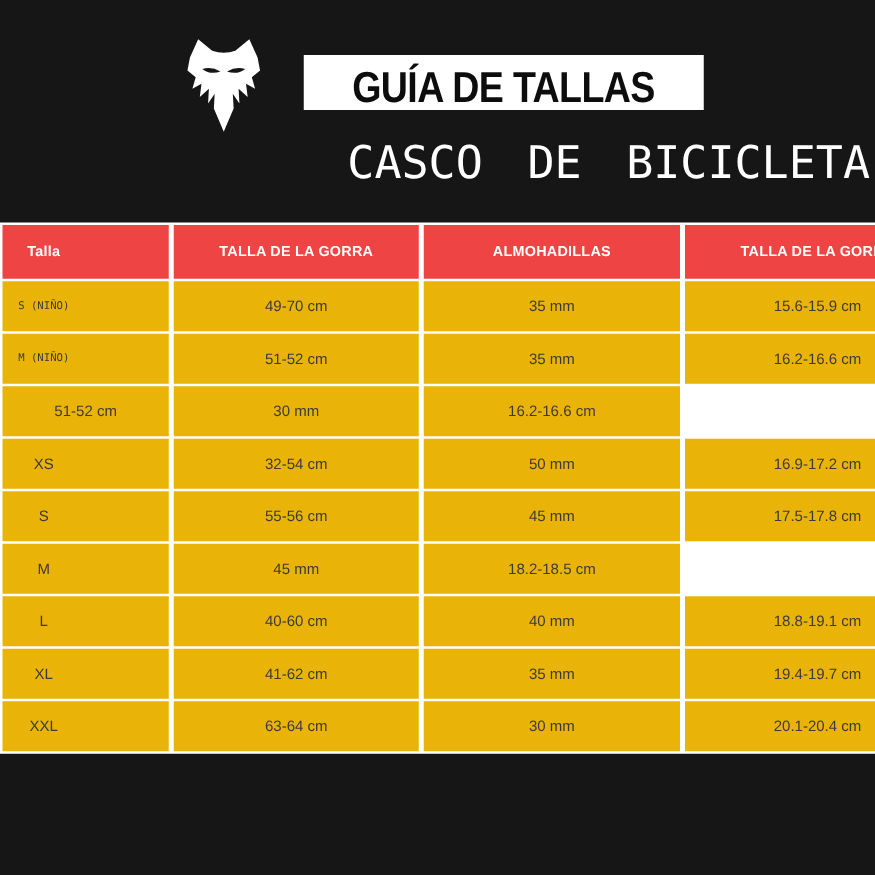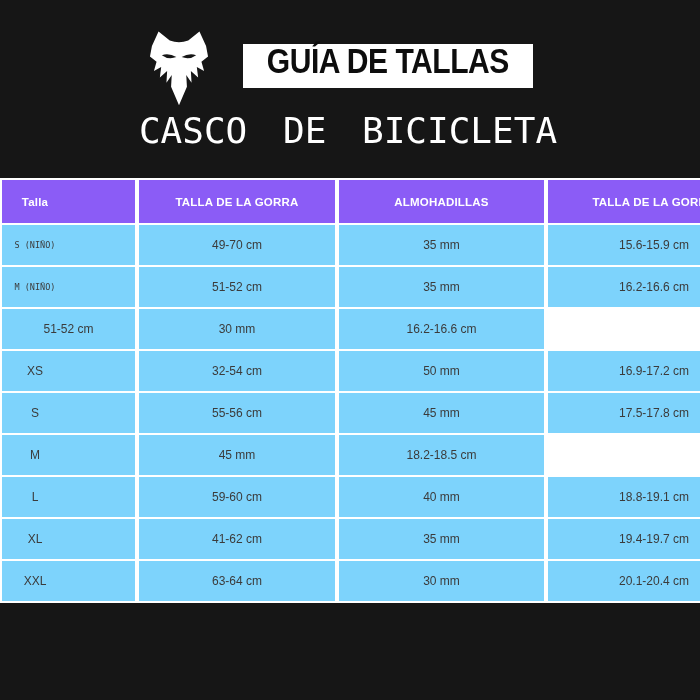--- a/index.html
+++ b/index.html
@@ -5,54 +5,54 @@
   * { margin:0; padding:0; box-sizing:border-box; }
   html,body { width:700px; height:700px; }
   body { font-family:"Liberation Sans", sans-serif; }
   .page {
     position:relative; width:700px; height:700px;
     background:#161616; overflow:hidden;
   }
   
   .fox-logo { position:absolute; left:146px; top:30px; width:66px; height:78px; }
   .badge {
-    position:absolute; left:243px; top:44px; width:290px; height:44px;
+    position:absolute; left:243px; top:44px; width:320px; height:44px;
     background:#ffffff; color:#0d0d0d;
-    display:flex; align-items:flex-start; justify-content:center;
+    display:flex; align-items:flex-end; justify-content:center;
   }
   .badge span {
     font-weight:bold; font-size:31px; letter-spacing:-0.5px;
     transform:scale(0.97,1.12); white-space:nowrap;
   }
   .page-title {
     position:absolute; left:0; top:110px; width:696px;
-    text-align:center; color:#ffffff;
+    text-align:right; color:#ffffff;
     font-family:"DejaVu Sans Mono", monospace;
     font-size:36px; word-spacing:14px; white-space:nowrap;
   }
   
   .tbl {
     position:absolute; left:0; top:178px; width:700px;
     background:#ffffff; padding:2px 0 2px 2px; overflow:hidden;
   }
   .tbl-inner { width:758px; }
   .trow {
     display:grid;
     grid-template-columns:133px 196px 205px 212px;
     column-gap:4px;
     margin-top:2px;
   }
   .trow:first-child { margin-top:0; }
   .cell {
     display:flex; align-items:center; justify-content:center;
-    background:#7dd3fc; height:40px;
+    background:#eab308; height:40px;
     color:#3b3b3b; font-size:12px;
   }
   .thead .cell {
-    background:#8b5cf6; height:43px; color:#ffffff;
+    background:#ef4444; height:43px; color:#ffffff;
     font-weight:bold; font-size:11.5px; letter-spacing:0.2px;
   }
   .cell.c1 { justify-content:flex-start; }
   .cell.c1 .c1span { width:66px; text-align:center; }
   .trow.nino .cell.c1 .c1span {
     font-family:"DejaVu Sans Mono", monospace; font-size:8.5px; white-space:nowrap;
   }
 </style>
 </head>
 <body>
@@ -130,21 +130,21 @@
             <span class="c1span">M</span>
           </div>
         <div class="cell">45 mm</div>
         <div class="cell">18.2-18.5 cm</div>
       </div>
 
       <div class="trow">
         <div class="cell c1">
             <span class="c1span">L</span>
           </div>
-        <div class="cell">59-60 cm</div>
+        <div class="cell">40-60 cm</div>
         <div class="cell">40 mm</div>
         <div class="cell">18.8-19.1 cm</div>
       </div>
 
       <div class="trow">
         <div class="cell c1">
             <span class="c1span">XL</span>
           </div>
         <div class="cell">41-62 cm</div>
         <div class="cell">35 mm</div>

